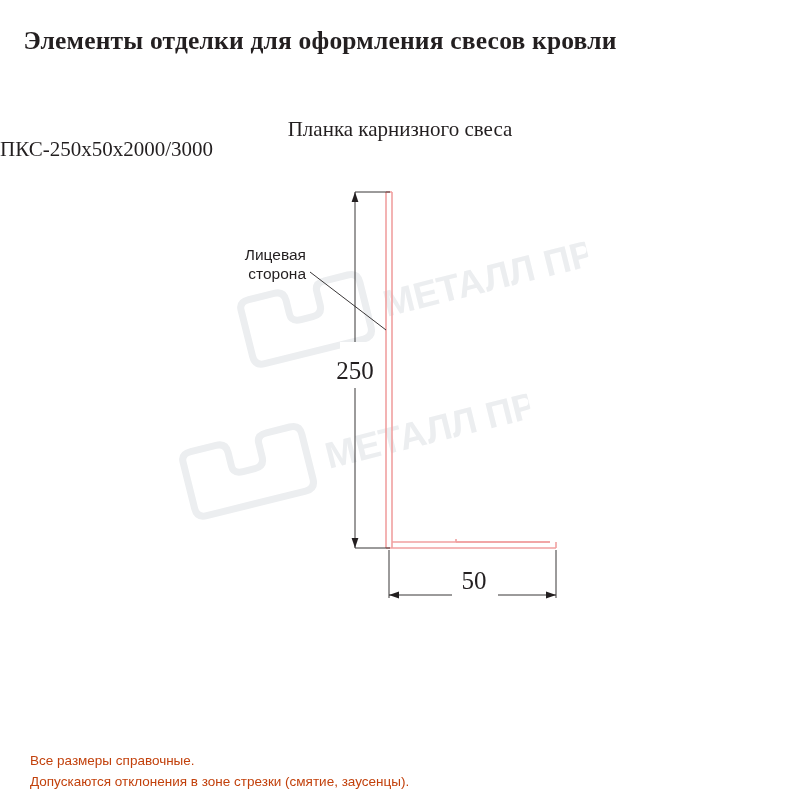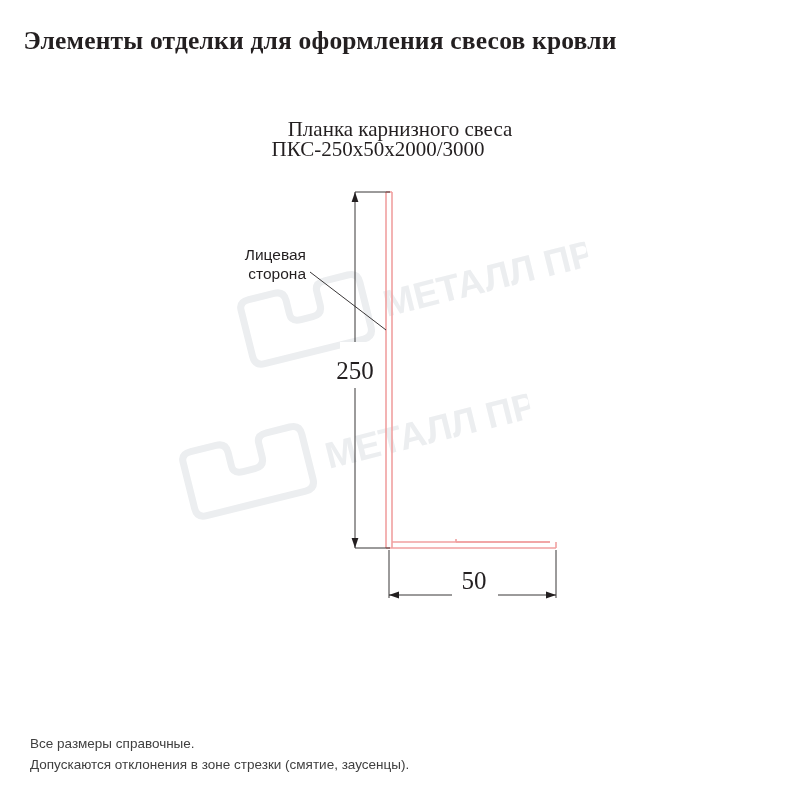--- a/index.html
+++ b/index.html
@@ -41,39 +41,38 @@
     font-family: "Liberation Serif", serif;
     font-size: 21px;
     color: #231f20;
     margin-top: 18px;
   }
   .subtitle2 {
     position: absolute;
     top: 137px;
     left: 0;
     width: 756px;
-    text-align: center;
     font-family: "Liberation Serif", serif;
     font-size: 21px;
     color: #231f20;
   }
   .drawing {
     position: absolute;
     top: 180px;
     left: 0;
     width: 712px;
     height: 440px;
   }
   .footnotes {
     position: absolute;
     left: 30px;
-    bottom: 24px;
+    bottom: 7px;
     font-size: 13.5px;
     line-height: 1.55;
-    color: #404040;
+    color: #c2410c;
   }
   .footnotes div {
     white-space: nowrap;
   }
   .wm {
     position: absolute;
     pointer-events: none;
     user-select: none;
   }
   .wm svg { display: block; }

